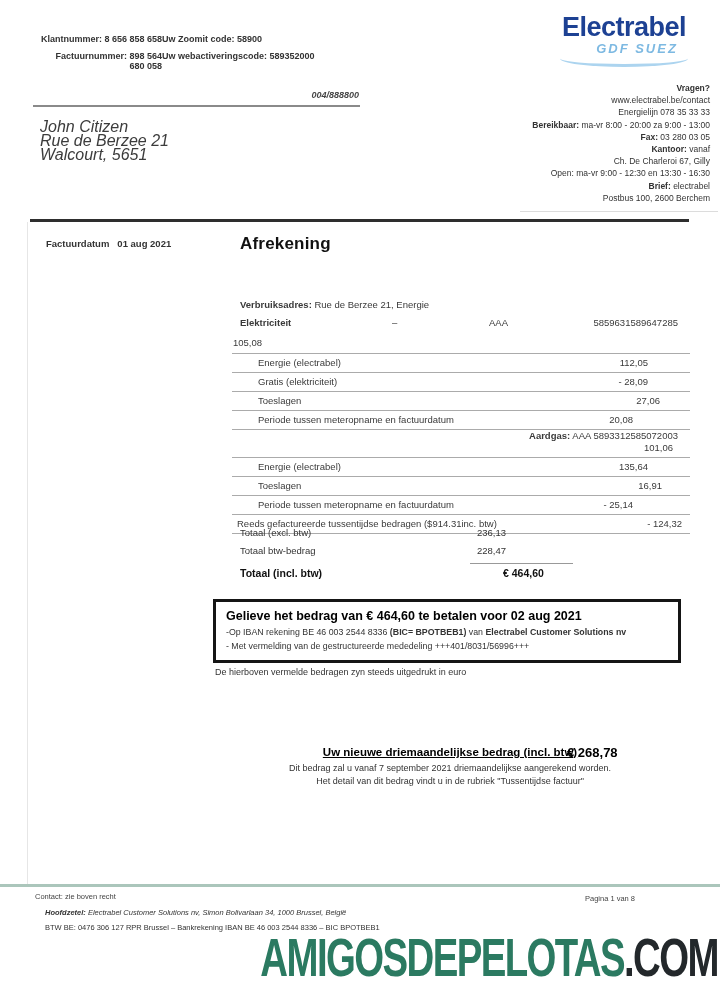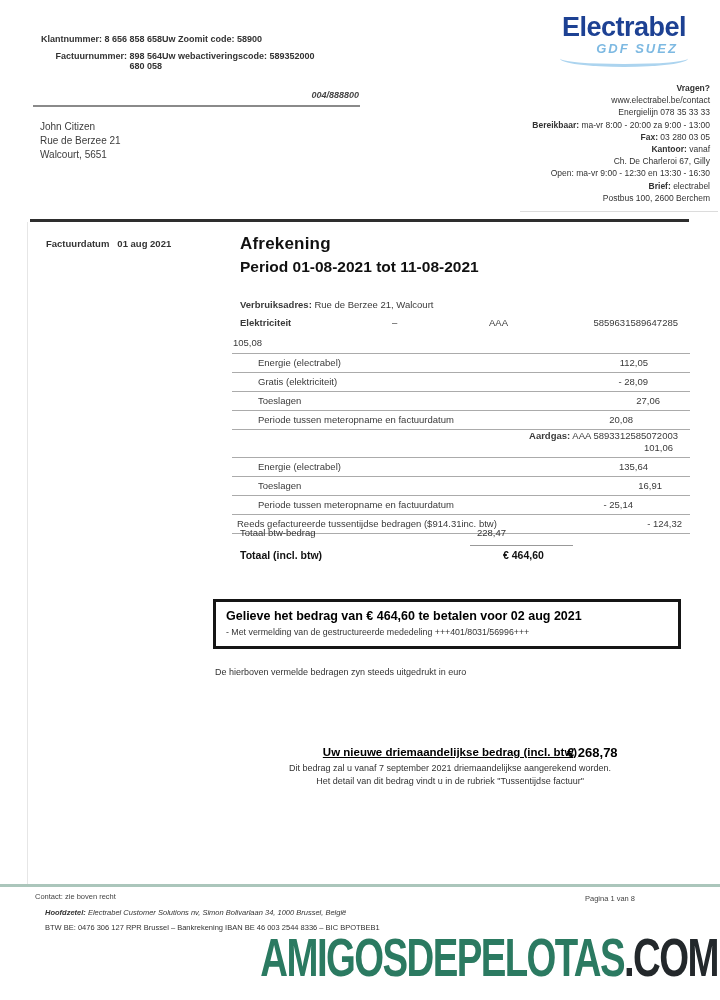--- a/index.html
+++ b/index.html
@@ -15,21 +15,21 @@
   .logo .brand{font-size:27px;font-weight:bold;color:#1d4193;letter-spacing:-0.5px;}
   .logo .sub{font-size:13px;font-weight:bold;font-style:italic;color:#7db9e2;letter-spacing:2px;margin-top:-2px;}
   .logo .swoosh{width:128px;height:14px;border-bottom:3px solid #acd4ef;border-radius:50%;margin:-6px auto 0;}
   
   .contact{position:absolute;left:400px;top:82px;width:310px;text-align:right;font-size:8.5px;color:#333;line-height:12.2px;}
   .contact .lb{font-weight:bold;}
   .contact-rule{position:absolute;left:520px;top:211px;width:198px;height:1px;background:#dcdcdc;}
   
   .refline{position:absolute;left:33px;top:90px;width:326px;text-align:right;font-size:9px;font-style:italic;font-weight:600;color:#444;}
   .ref-rule{position:absolute;left:33px;top:105px;width:327px;height:2px;background:#8a8a8a;}
-  .addressee{position:absolute;left:40px;top:120px;font-size:10px;color:#3c3c3c;line-height:14px;font-weight:500;}
+  .addressee{position:absolute;left:40px;top:120px;font-size:16px;color:#3c3c3c;line-height:14px;font-weight:500;font-style:italic;}
   
   .top-rule{position:absolute;left:30px;top:219px;width:659px;height:2.5px;background:#2e2e2e;}
   .left-rule{position:absolute;left:27px;top:222px;width:1px;height:662px;background:#e6e6e6;}
   
   .factuurdatum{position:absolute;left:38px;top:238px;font-size:9.5px;font-weight:bold;color:#333;}
   .factuurdatum span{margin-left:8px;margin-top:11px;}
   .title-block{position:absolute;left:240px;top:234px;color:#111;}
   .title-block .t1{font-size:17px;font-weight:bold;letter-spacing:0.2px;}
   .title-block .t2{font-size:15.5px;font-weight:bold;margin-top:4px;}
   
@@ -120,26 +120,25 @@
     <div>Rue de Berzee 21</div>
     <div>Walcourt, 5651</div>
   </div>
 
   <div class="top-rule"></div>
   <div class="left-rule"></div>
 
   <div class="factuurdatum"><span>Factuurdatum</span><span>01 aug 2021</span></div>
   <div class="title-block">
     <div class="t1">Afrekening</div>
-    <div class="t2">Period 01-08-2021  tot 11-08-2021</div>
   </div>
 
   <div class="table">
     <div class="trow">
-      <span class="b">Verbruiksadres:</span><span> Rue de Berzee 21, Walcourt</span>
+      <span class="b">Verbruiksadres:</span><span> Rue de Berzee 21, Energie</span>
     </div>
     <div class="trow elek-row">
       <span class="p1">Elektriciteit</span>
       <span class="p2">–</span>
       <span class="p3">AAA</span>
       <span class="p4">5859631589647285</span>
     </div>
     <div class="trow amt-row">
       <span>105,08</span>
     </div>
@@ -177,30 +176,36 @@
     </div>
     <div class="trow bt flexrow" style="padding-left:5px;">
       <span>Reeds gefactureerde  tussentijdse bedragen  ($914.31inc. btw)</span>
         <span style="margin-right:8px;margin-left:44px;">- 124,32</span>
     </div>
     <div class="bt"></div>
   </div>
 
   <div class="totals">
     <div class="trw">
+      <span>Totaal (excl. btw)</span><span class="val">236,13</span>
+    </div>
+    <div class="trw">
       <span>Totaal btw-bedrag</span><span class="val">228,47</span>
     </div>
     <div class="tdiv"></div>
     <div class="trw grand">
       <span>Totaal (incl. btw)</span><span class="val">€ 464,60</span>
     </div>
   </div>
 
   <div class="paybox">
     <div class="h">Gelieve het bedrag van € 464,60 te betalen voor 02 aug 2021</div>
+    <div class="l">
+      <span>-Op IBAN rekening  BE 46 003 2544 8336 </span><span class="b">(BIC= BPOTBEB1)</span><span> van </span><span class="b">Electrabel Customer Solutions nv</span>
+    </div>
     <div class="l">- Met vermelding van de gestructureerde  mededeling +++401/8031/56996+++</div>
   </div>
 
   <div class="euro-note">De hierboven vermelde bedragen zyn steeds uitgedrukt in euro</div>
 
   <div class="next">
     <div class="ttl">Uw nieuwe driemaandelijkse bedrag (incl. btw)</div>
     <div class="amt">€ 268,78</div>
     <div class="ln ln1">Dit bedrag zal u vanaf 7 september  2021 driemaandelijkse  aangerekend  worden.</div>
     <div class="ln">Het detail van dit bedrag vindt u in de rubriek "Tussentijdse factuur"</div>

